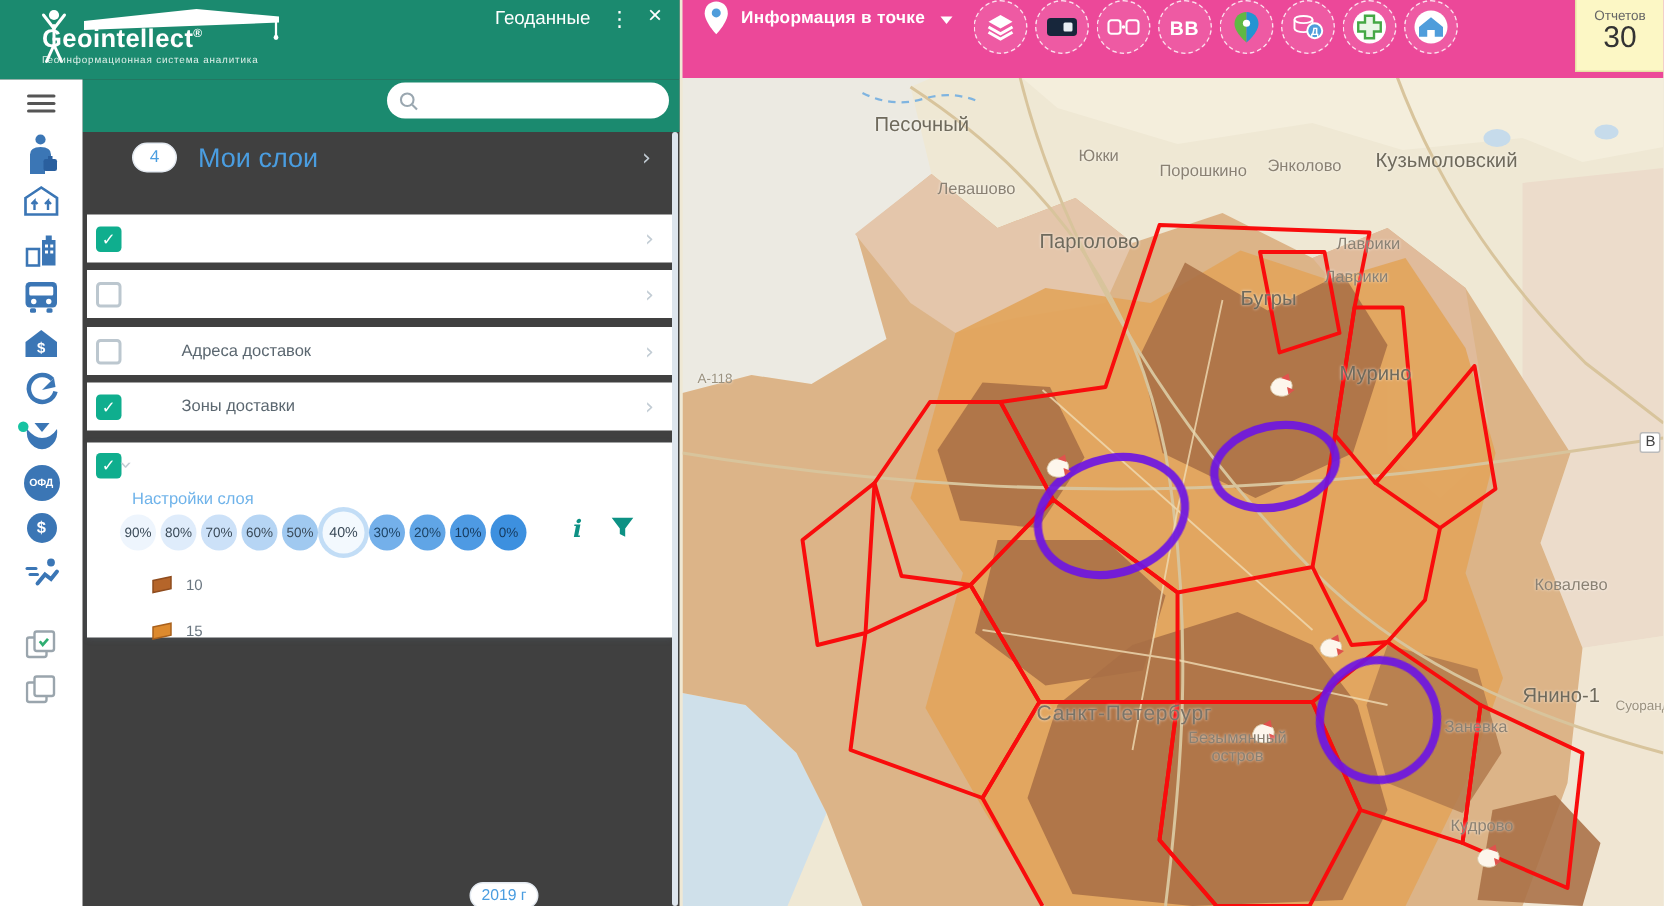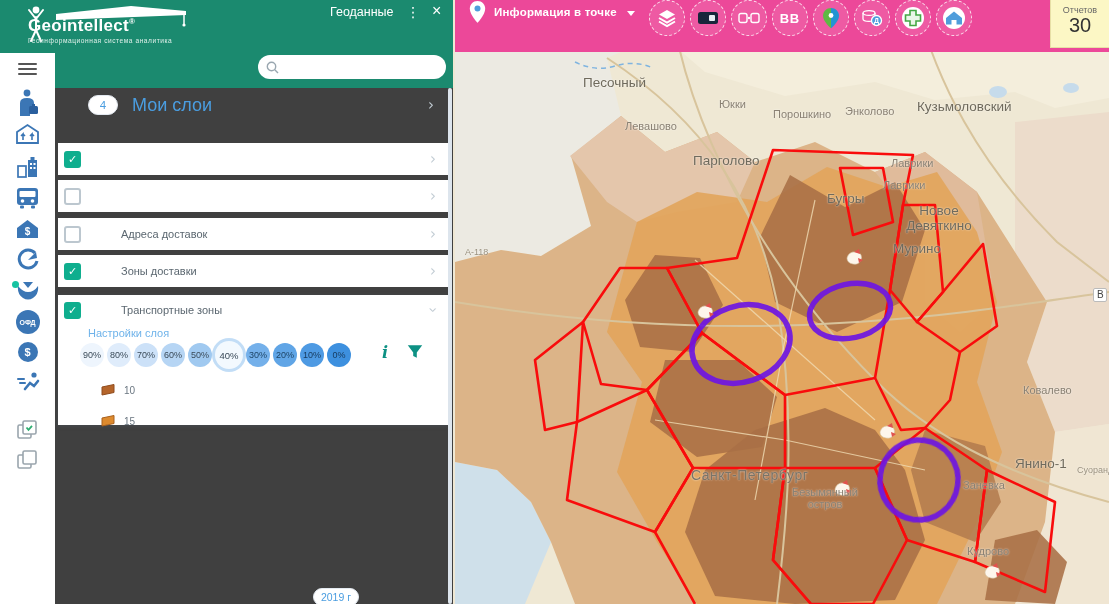--- a/index.html
+++ b/index.html
@@ -166,22 +166,20 @@
     <div class="map-label big" style="left:128px; top:76px;">Песочный</div>
     <div class="map-label" style="left:170px; top:120px;">Левашово</div>
     <div class="map-label" style="left:264px; top:98px;">Юкки</div>
     <div class="map-label" style="left:318px; top:108px;">Порошкино</div>
     <div class="map-label" style="left:390px; top:105px;">Энколово</div>
     <div class="map-label big" style="left:462px; top:100px;">Кузьмоловский</div>
     <div class="map-label big" style="left:238px; top:154px;">Парголово</div>
     <div class="map-label" style="left:436px; top:157px;">Лаврики</div>
     <div class="map-label" style="left:428px; top:179px;">Лаврики</div>
     <div class="map-label big" style="left:372px; top:192px;text-align:center;">Бугры</div>
-    <div class="map-label big" style="left:438px; top:204px; width:92px;">Новое
-Девяткино</div>
     <div class="map-label big" style="left:438px; top:242px;">Мурино</div>
     <div class="map-label" style="left:568px; top:384px;">Ковалево</div>
     <div class="map-label city" style="left:236px; top:468px;">Санкт-Петербург</div>
     <div class="map-label" style="left:330px; top:486px; width:80px;">Безымянный
 остров</div>
     <div class="map-label" style="left:508px; top:479px;">Заневка</div>
     <div class="map-label big" style="left:560px; top:457px;">Янино-1</div>
     <div class="map-label tiny" style="left:622px; top:466px;">Суоранд</div>
     <div class="map-label" style="left:500px; top:545px;padding-left:12px;">Кудрово</div>
     <div class="map-label tiny" style="left:10px;  top:248px;">А-118</div>
@@ -403,21 +401,20 @@
     </div>
     <div class="lrow" style="top:255px;">
       <span class="cbx on">✓</span>
       <span class="lbl">Зоны доставки</span>
       <span class="chev">›</span>
     </div>
 
     <div class="tcard">
       <div class="tcard-head">
         <span class="cbx on">✓</span>
-        <span class="lbl">Транспортные зоны</span>
         <span class="chev down" style="margin-right:12px;">›</span>
       </div>
       <div class="settings-link">Настройки слоя</div>
       <div class="ops">
         <button class="op op0">90%</button>
         <button class="op op1">80%</button>
         <button class="op op2">70%</button>
         <button class="op op3">60%</button>
         <button class="op op4">50%</button>
         <button class="op op5">40%</button>

